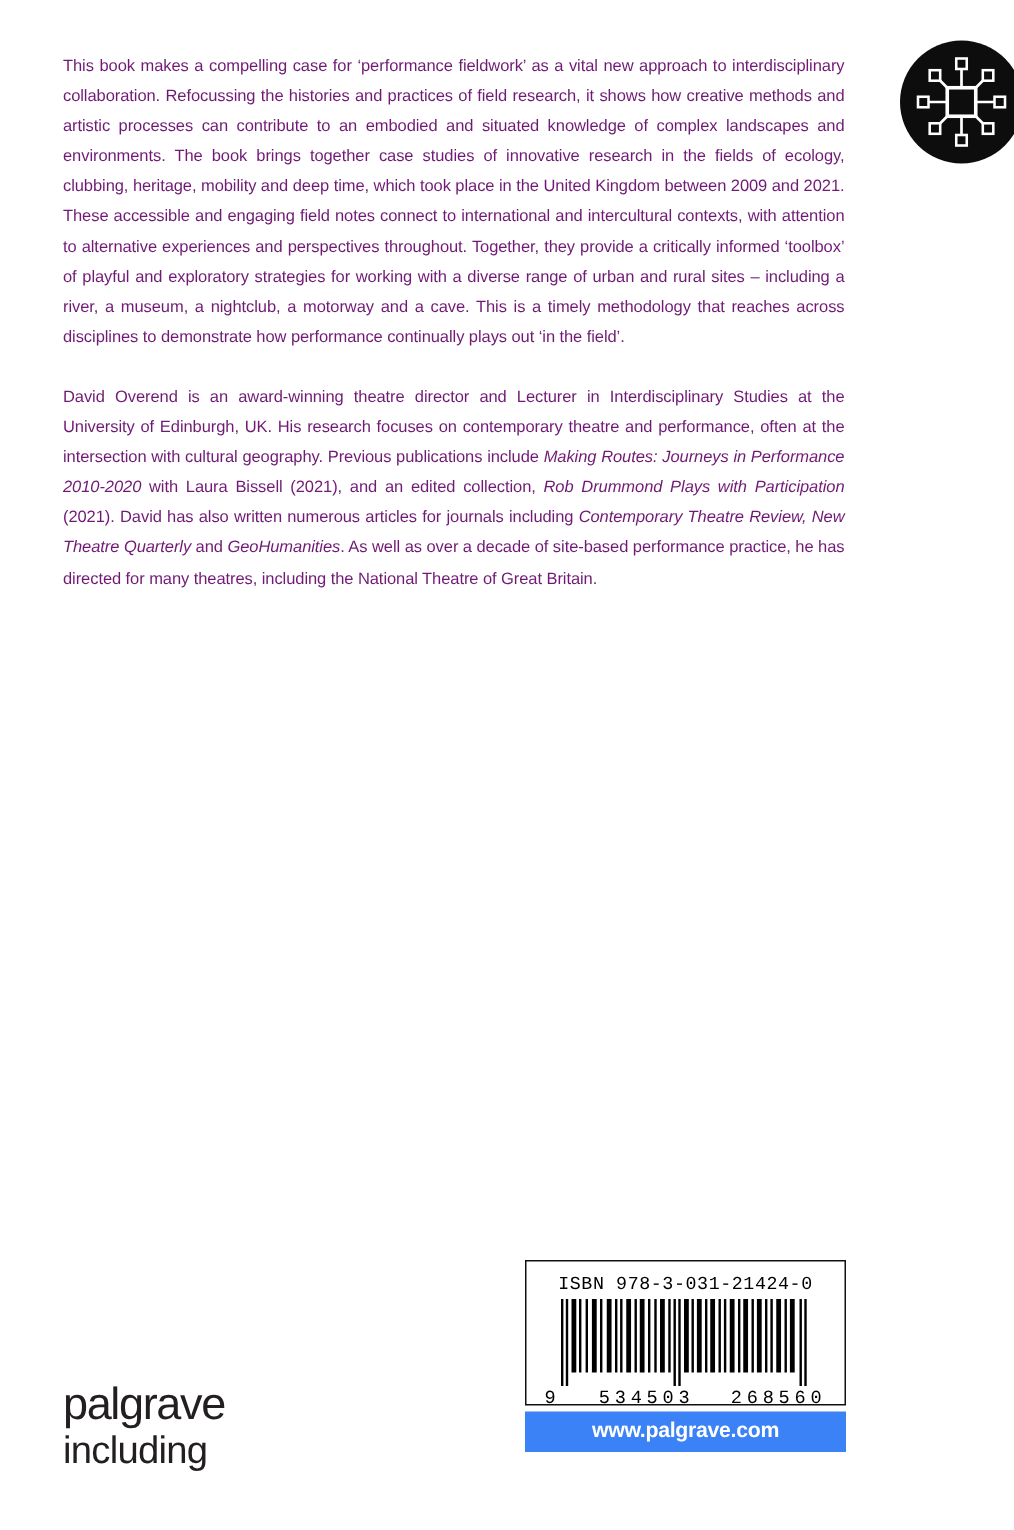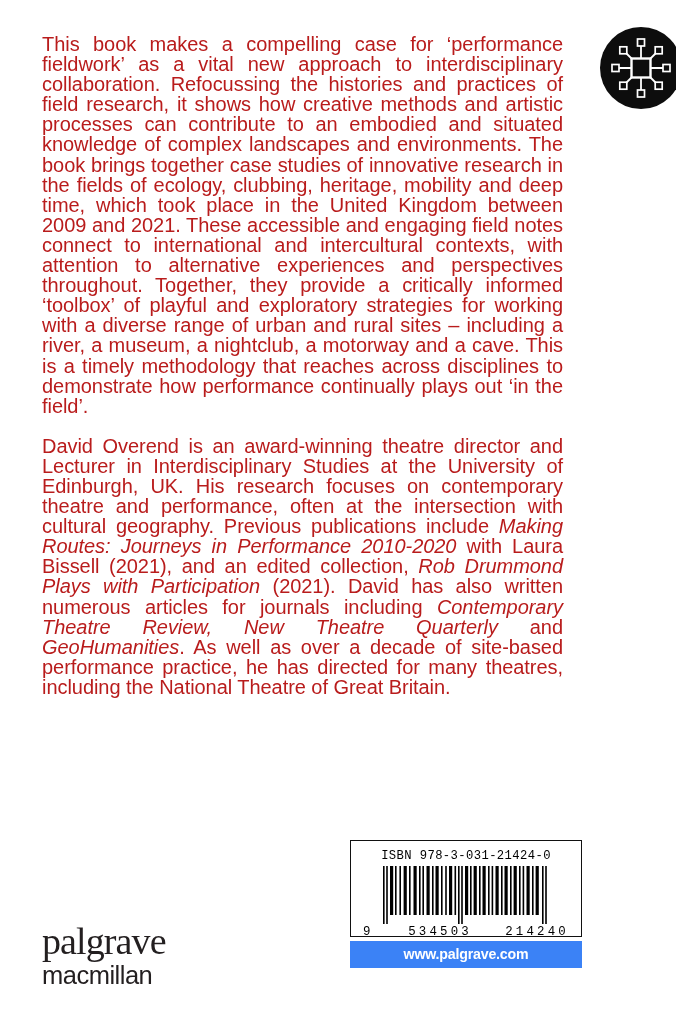--- a/index.html
+++ b/index.html
@@ -34,63 +34,62 @@
   }
 
   
   #copy {
     position: absolute;
     left: 42px;
     top: 34px;
     width: 521px;
   }
   .para {
-    font-size: 20px;
+    font-size: 11px;
     line-height: 20.1px;
     text-align: justify;
     text-justify: inter-word;
     letter-spacing: -0.05px;
-    color: #b91c1c;
+    color: #701a75;
     margin: 0;
   }
   #para-bio {
     margin-top: 20px;
   }
   .b { font-weight: normal; }
   .i { font-style: italic; }
 
   
   #publisher-logo {
     position: absolute;
     left: 42px;
     top: 922px;
     color: #231f20;
     line-height: 1.0;
   }
   #publisher-name-top {
-    font-size: 38px;
+    font-size: 30px;
     font-weight: 300;
     letter-spacing: -0.9px;
     display: block;
-    font-family: Liberation Serif, serif;
   }
   #publisher-name-bottom {
     font-size: 25.5px;
     font-weight: 400;
     letter-spacing: -0.5px;
     display: block;
     margin-top: 3px;
   }
 
   
   #barcode-block {
     position: absolute;
     left: 350px;
     top: 840px;
-    width: 232px;
+    width: 214px;
   }
   #barcode-panel {
     border: 1.6px solid #111;
     background: #ffffff;
     padding: 8px 10px 5px 10px;
     box-sizing: border-box;
     height: 97px;
   }
   #isbn-text {
     font-family: "Liberation Mono", "DejaVu Sans Mono", monospace;
@@ -162,21 +161,21 @@
 <div id="copy">
 
   <p class="para" id="para-blurb">This book makes a compelling case for ‘performance fieldwork’ as a vital new approach to interdisciplinary collaboration. Refocussing the histories and practices of field research, it shows how creative methods and artistic processes can contribute to an embodied and situated knowledge of complex landscapes and environments. The book brings together case studies of innovative research in the fields of ecology, clubbing, heritage, mobility and deep time, which took place in the United Kingdom between 2009 and 2021. These accessible and engaging field notes connect to international and intercultural contexts, with attention to alternative experiences and perspectives throughout. Together, they provide a critically informed ‘toolbox’ of playful and exploratory strategies for working with a diverse range of urban and rural sites – including a river, a museum, a nightclub, a motorway and a cave. This is a timely methodology that reaches across disciplines to demonstrate how performance continually plays out ‘in the field’.</p>
 
   <p class="para" id="para-bio"><span class="b">David Overend</span><span> is an award-winning theatre director and Lecturer in Interdisciplinary Studies at the University of Edinburgh, UK. His research focuses on contemporary theatre and performance, often at the intersection with cultural geography. Previous publications include </span><span class="i">Making Routes: Journeys in Performance 2010-2020</span><span> with Laura Bissell (2021), and an edited collection, </span><span class="i">Rob Drummond Plays with Participation</span><span> (2021). David has also written numerous articles for journals including </span><span class="i">Contemporary Theatre Review,</span><span> </span><span class="i">New Theatre Quarterly</span><span> and </span><span class="i">GeoHumanities</span><span>. As well as over a decade of site-based performance practice, he has directed for many theatres, including the National Theatre of Great Britain.</span></p>
 
 </div>
 
 <div id="publisher-logo">
   <span id="publisher-name-top">palgrave</span>
-  <span id="publisher-name-bottom">macmillan</span>
+  <span id="publisher-name-bottom">including</span>
 </div>
 
 <div id="barcode-block">
   <div id="barcode-panel">
     <div id="isbn-text">ISBN 978-3-031-21424-0</div>
     <svg id="barcode-bars" width="166" height="58" viewBox="0 0 166 58">
       <g fill="#000000">
         <rect x="0" y="0" width="1.6" height="58"></rect>
         <rect x="3.2" y="0" width="1.6" height="58"></rect>
         <rect x="7" y="0" width="3.2" height="49"></rect>
@@ -213,17 +212,17 @@
         <rect x="143.5" y="0" width="3.2" height="49"></rect>
         <rect x="149" y="0" width="1.6" height="49"></rect>
         <rect x="152.6" y="0" width="3.2" height="49"></rect>
         <rect x="159" y="0" width="1.6" height="58"></rect>
         <rect x="162.2" y="0" width="1.6" height="58"></rect>
       </g>
     </svg>
     <div id="barcode-digits">
       <span id="digits-lead">9</span>
       <span id="digits-left">534503</span>
-      <span id="digits-right">214240</span>
+      <span id="digits-right">268560</span>
     </div>
   </div>
   <div id="url-bar">www.palgrave.com</div>
 </div>
 
 </body></html>

